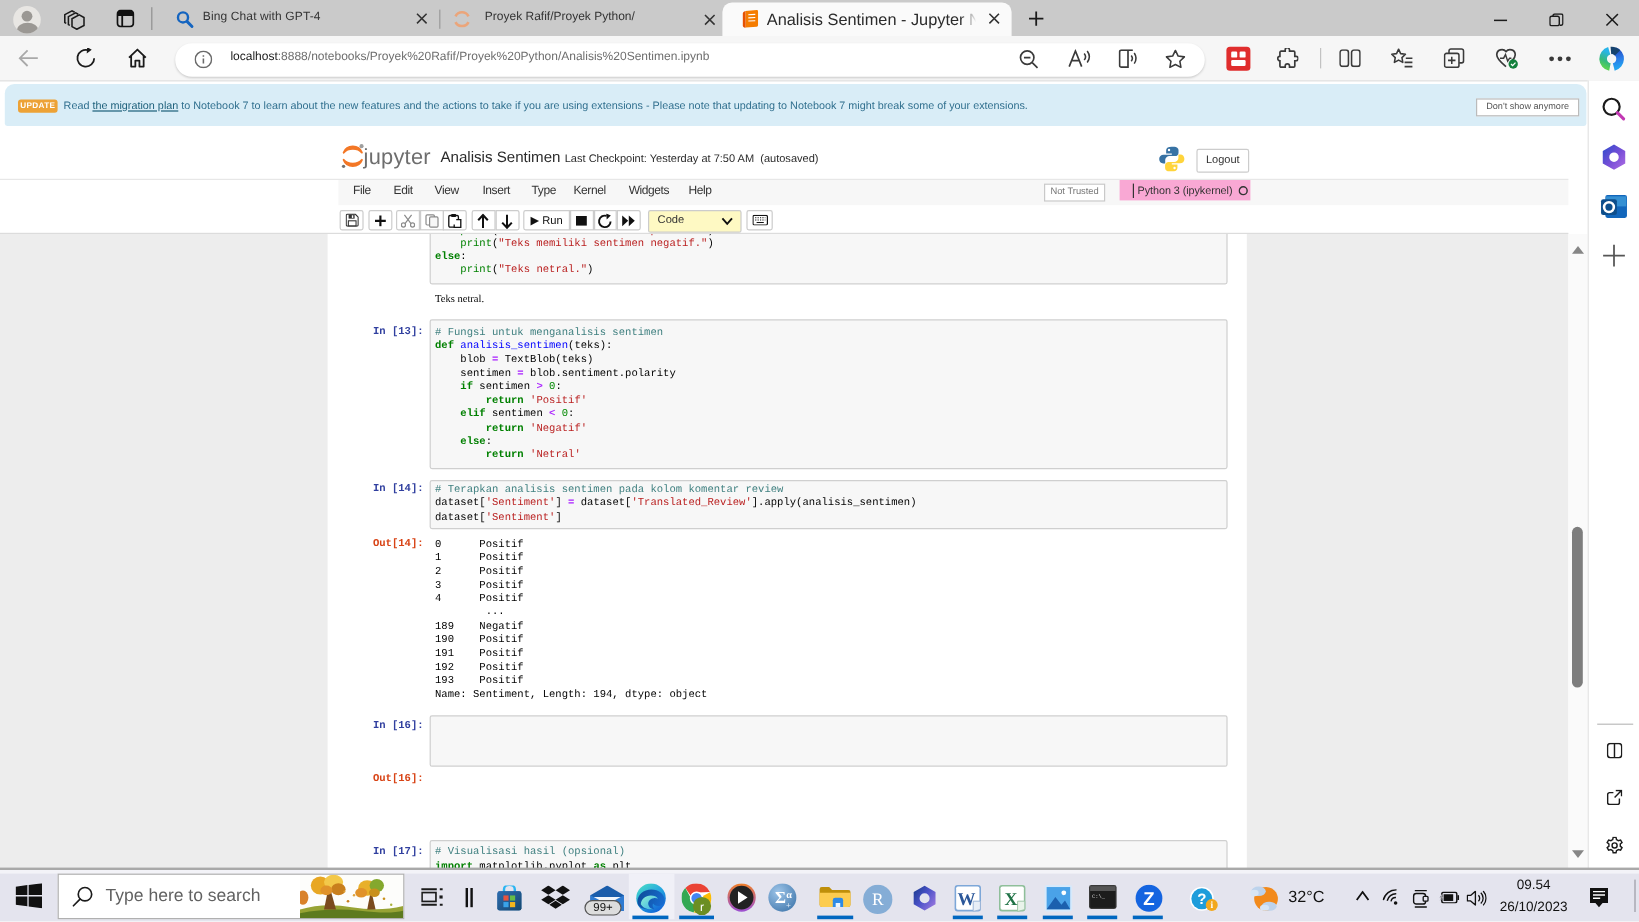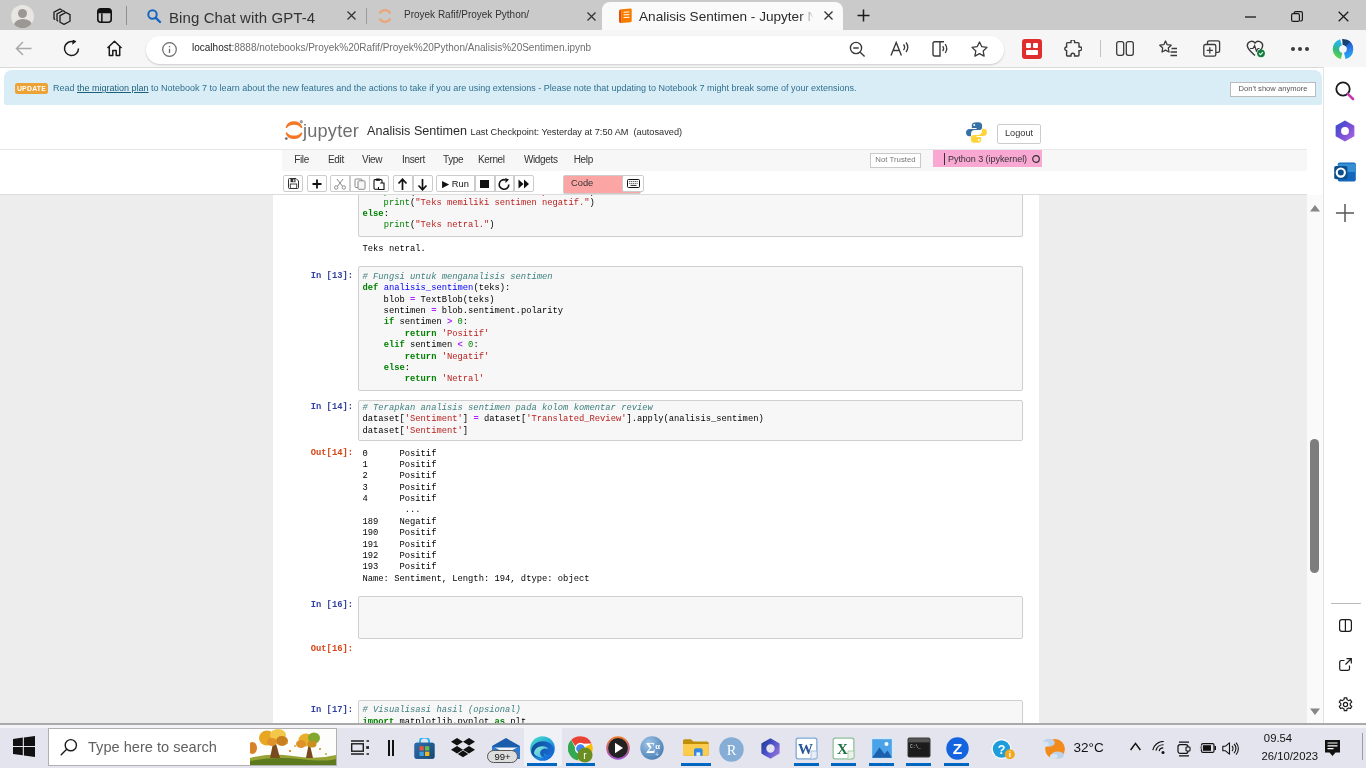--- a/index.html
+++ b/index.html
@@ -1,24 +1,24 @@
 <!DOCTYPE html>
 <html><head>
 <meta charset="utf-8">
 <style>
   html,body{margin:0;padding:0}
   body{width:1366px;height:768px;position:relative;overflow:hidden;background:#fff;font-family:"Liberation Sans",sans-serif;-webkit-font-smoothing:antialiased}
   .a{position:absolute}
-  .mono{font-family:Liberation Mono, monospace}
+  .mono{font-family:Liberation Serif, serif}
   pre{margin:0;font-family:"Liberation Mono",monospace;white-space:pre}
   .code{font-size:8.8px;line-height:11.37px;color:#000}
   .k{color:#008000;font-weight:bold}
   .b{color:#008000}
   .s{color:#BA2121}
-  .c{color:#408080;font-style:italic}
+  .c{color:#408080;}
   .o{color:#AA22FF;font-weight:bold}
   .n{color:#080}
   .f{color:#00f}
   .prompt{font-family:"Liberation Mono",monospace;font-size:8.8px;font-weight:bold;text-align:right;width:70px}
   .inp{color:#303F9F}
   .outp{color:#D84315}
   .cellbox{background:#f7f7f7;border:1px solid #cfcfcf;border-radius:2px}
   .menu{top:48.9px;font-size:10px;letter-spacing:-0.35px;color:#333}
   .tbtn{height:17px;background:#fff;border:1px solid #ccc;border-radius:2px;box-sizing:border-box}
   .tbtn svg{display:block}
@@ -46,21 +46,21 @@
     <rect x="0.8" y="0.8" width="13.4" height="13.4" rx="3" fill="none" stroke="#111" stroke-width="1.6"></rect>
     <path d="M0.8 3.8 a3 3 0 0 1 3 -3 H11.2 a3 3 0 0 1 3 3 V5.3 H0.8 Z" fill="#111"></path>
     <rect x="4.1" y="5.3" width="1.5" height="9" fill="#111"></rect>
   </svg>
   <div class="a" style="left:126px;top:6px;width:1px;height:19px;background:#8f8f8f"></div>
 
   <svg class="a" style="left:146px;top:8px" width="16" height="16" viewBox="0 0 16 16">
     <circle cx="6.5" cy="6.5" r="4.2" fill="none" stroke="#1565c0" stroke-width="2"></circle>
     <path d="M9.8 9.8 L14 14" stroke="#1565c0" stroke-width="2.4" stroke-linecap="round"></path>
   </svg>
-  <div class="a" style="left:169px;top:8.5px;font-size:15px;color:#333;letter-spacing:0.1px">Bing Chat with GPT-4</div>
+  <div class="a" style="left:169px;top:8.5px;font-size:10px;color:#333;letter-spacing:0.1px">Bing Chat with GPT-4</div>
   <svg class="a" style="left:346px;top:10px" width="11" height="11" viewBox="0 0 11 11">
       <path d="M1.5 1.5 L9.5 9.5 M9.5 1.5 L1.5 9.5" stroke="#333" stroke-width="1.3"></path>
     </svg>
   <div class="a" style="left:365.5px;top:7.5px;width:1.5px;height:16px;background:#9a9a9a"></div>
 
   <svg class="a" style="left:378px;top:8.5px" width="14" height="14" viewBox="0 0 14 14">
     <g fill="none" stroke="#eba57a" stroke-width="2.2">
       <path d="M1.6 4.6 a6 6 0 0 1 10.8 0"></path>
       <path d="M12.4 9.4 a6 6 0 0 1 -10.8 0"></path>
     </g>
@@ -305,21 +305,21 @@
         <path d="M10.8 6.5 A4.8 4.8 0 1 1 7.4 1.9" fill="none" stroke="#111" stroke-width="1.6"></path>
         <path d="M7.2 0 L11 1.6 L7.6 5 Z" fill="#111"></path>
       </svg>
     </div>
   <div class="a tbtn" style="left:514px;top:69.5px;width:19.5px;border-radius:0 2px 2px 0">
       <svg style="margin:3px auto 0" width="12" height="10" viewBox="0 0 12 10">
         <path d="M0.5 0.5 L5.5 5 L0.5 9.5 Z M6 0.5 L11 5 L6 9.5 Z" fill="#111"></path>
       </svg>
     </div>
 
-  <div class="a" style="left:563px;top:69.5px;width:76px;height:17px;background:#fca5a5;border:1px solid #ccc;border-radius:2px">
+  <div class="a" style="left:540px;top:69.5px;width:76px;height:17px;background:#fef9c3;border:1px solid #ccc;border-radius:2px">
     <div class="a" style="left:7px;top:2.5px;font-size:9.3px;color:#333">Code</div>
     <svg class="a" style="left:60px;top:5.5px" width="10" height="7" viewBox="0 0 10 7">
         <path d="M1 1 L5 5.5 L9 1" fill="none" stroke="#111" stroke-width="1.6"></path>
       </svg>
   </div>
 
   <div class="a tbtn" style="left:622px;top:69.5px;width:22px">
       <svg style="margin:3.5px auto 0" width="13" height="9" viewBox="0 0 13 9">
         <rect x="0.5" y="0.5" width="12" height="8" rx="1" fill="none" stroke="#111" stroke-width="1"></rect>
         <path d="M2.3 2.5 h1 M4.3 2.5 h1 M6.3 2.5 h1 M8.3 2.5 h1 M10.3 2.5 h0.5 M2.3 4.4 h1 M4.3 4.4 h1 M6.3 4.4 h1 M8.3 4.4 h1 M10.3 4.4 h0.5 M3.5 6.4 h6" stroke="#111" stroke-width="0.9"></path>
@@ -687,20 +687,20 @@
     <rect x="4" y="2.2" width="8" height="5.6" fill="#111"></rect>
     <path d="M2.5 2.5 L0.6 5 H2 L0.8 7.8 L3.5 4.8 H2.1 Z" fill="#111" stroke="#e4e4ee" stroke-width="0.5"></path>
   </svg>
 
   <svg class="a" style="left:1222px;top:16.5px" width="17" height="13" viewBox="0 0 17 13">
     <path d="M0.8 4.2 H3.5 L7.5 0.8 V12.2 L3.5 8.8 H0.8 Z" fill="none" stroke="#111" stroke-width="1.1" stroke-linejoin="round"></path>
     <path d="M10 4 a3.5 3.5 0 0 1 0 5 M12 2 a6.2 6.2 0 0 1 0 9 M14 0.5 a8.8 8.8 0 0 1 0 12" fill="none" stroke="#111" stroke-width="1.1"></path>
   </svg>
 
   <div class="a" style="left:1238px;top:7px;width:80px;text-align:center;font-size:11.3px;color:#111;line-height:13px">09.54</div>
-  <div class="a" style="left:1238px;top:25px;width:80px;text-align:right;font-size:11.3px;color:#111;line-height:13px">26/10/2023</div>
+  <div class="a" style="left:1238px;top:25px;width:80px;text-align:center;font-size:11.3px;color:#111;line-height:13px">26/10/2023</div>
 
   <svg class="a" style="left:1324.4px;top:14px" width="17" height="19" viewBox="0 0 17 19">
     <path d="M1 1 H16 V13.5 H11.5 L8.5 17 L5.5 13.5 H1 Z" fill="#111"></path>
     <path d="M3.5 4 h10 M3.5 6.8 h10 M3.5 9.6 h6" stroke="#fff" stroke-width="1.2"></path>
   </svg>
   <div class="a" style="left:1361.5px;top:8px;width:1px;height:27px;background:#9a9aa5"></div>
 </div>
 
 </body></html>

